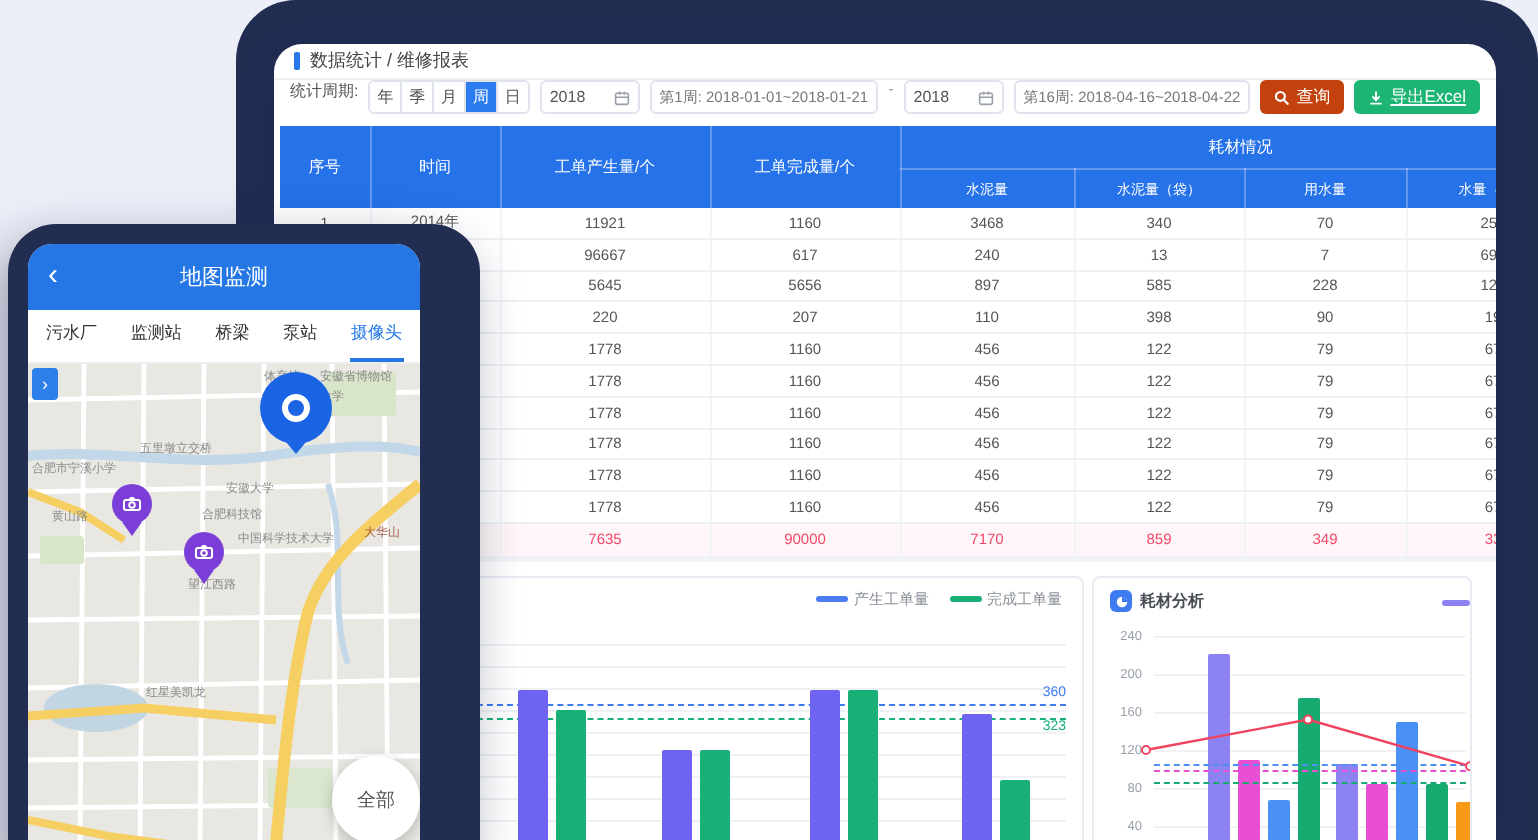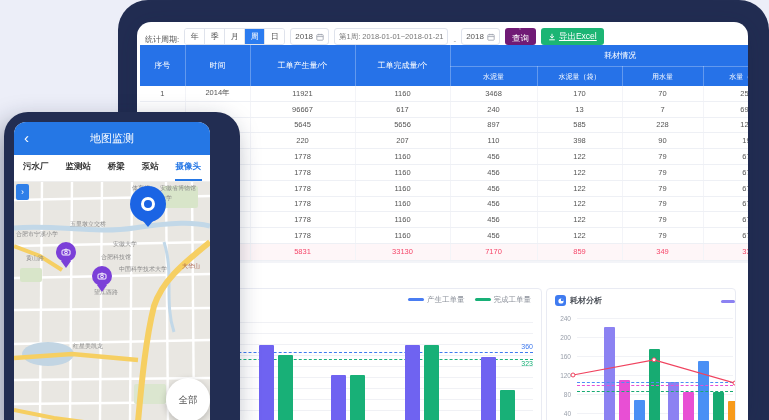--- a/index.html
+++ b/index.html
@@ -13,36 +13,36 @@
 
   
   .window{position:absolute;left:137px;top:22px;width:611px;height:398px;
           background:#fff;border-radius:14px 14px 0 0;overflow:hidden;
           box-shadow:0 4px 24px rgba(20,30,70,.25);}
 
   .breadcrumb{height:17px;display:flex;align-items:center;gap:5px;
               padding:0 10px;border-bottom:1px solid #f0f1f5;font-size:9px;color:#444;}
   .bc-bar{width:3px;height:9px;background:#2676ec;border-radius:1px;display:inline-block;}
 
-  .filters{height:23px;display:flex;align-items:flex-end;gap:5px;padding:0 8px;
+  .filters{height:23px;display:flex;align-items:flex-start;gap:5px;padding:0 8px;
            font-size:8px;color:#555;white-space:nowrap;}
   .seg{display:flex;border:1px solid #dfe3ec;border-radius:3px;overflow:hidden;}
   .seg span{width:19px;height:15px;line-height:15px;text-align:center;background:#fff;
             color:#555;border-right:1px solid #dfe3ec;}
   .seg span:last-child{border-right:none;}
   .seg span.active{background:#2b7cf0;color:#fff;}
   .yearsel{border:1px solid #dfe3ec;border-radius:3px;height:15px;padding:0 4px;
-           display:flex;align-items:center;gap:3px;background:#fff;color:#555;}
+           display:flex;align-items:center;gap:14px;background:#fff;color:#555;}
   .range{border:1px solid #dfe3ec;border-radius:3px;height:15px;line-height:15px;
          padding:0 4px;background:#fff;color:#777;font-size:7.5px;}
   .dash{color:#999;}
   .btn{height:17px;border:none;border-radius:3px;color:#fff;font-size:8.5px;
        display:flex;align-items:center;gap:3px;padding:0 7px;cursor:pointer;
        font-family:inherit;}
-  .btn-purple{background:#701a75;flex-direction:column;}
+  .btn-purple{background:#c2410c;}
   .btn-green{background:#1cb574;text-decoration:underline;}
 
   
   .tablewrap{height:218px;overflow:hidden;margin-left:3px;}
   table{border-collapse:collapse;table-layout:fixed;width:650px;font-size:7.5px;
         color:#555;text-align:center;}
   thead th{background:#2672e8;color:#fff;font-weight:normal;font-size:8px;
            border-left:1px solid rgba(255,255,255,.28);}
   thead tr:first-child th:first-child{border-left:none;}
   th.main{height:36px;}
@@ -83,21 +83,21 @@
          background:#222d52;border-radius:24px 24px 0 0;padding:10px 10px 0;
          box-shadow:-6px 10px 26px rgba(20,30,60,.4);}
   .screen{width:196px;height:298px;background:#fff;border-radius:12px 12px 0 0;
           overflow:hidden;display:flex;flex-direction:column;}
   .p-header{height:33px;background:#2577e5;color:#fff;display:flex;align-items:center;
             justify-content:center;position:relative;flex:none;}
   .p-back{position:absolute;left:10px;font-size:15px;line-height:1;top:8px;}
   .p-title{font-size:11px;}
   .p-tabs{height:26px;display:flex;align-items:stretch;justify-content:space-between;
           font-size:8.5px;color:#333;border-bottom:1px solid #eee;background:#fff;
-          padding:0 8px;flex:none;font-weight:bold;}
+          padding:0 8px;flex:none;}
   .p-tabs span{display:flex;align-items:center;border-bottom:2px solid transparent;padding:0 1px;}
   .p-tabs span.active{color:#2577e5;border-bottom-color:#2577e5;}
   .map{flex:1;position:relative;background:#e9e7e2;overflow:hidden;}
   .maplab{position:absolute;font-size:6px;color:#8b8b8b;white-space:nowrap;transform-origin:0 0;}
   .expand-btn{position:absolute;left:2px;top:2px;width:13px;height:16px;background:#2f7fe8;
               border-radius:2px;color:#fff;font-size:9px;display:flex;align-items:center;
               justify-content:center;}
   .big-marker{position:absolute;left:116px;top:4px;width:36px;height:36px;border-radius:50%;
               background:#1b64e4;}
   .big-marker::before{content:"";position:absolute;left:50%;top:50%;transform:translate(-50%,-50%);
@@ -114,20 +114,24 @@
 </style>
 </head>
 <body>
 
 <div class="stage">
 
   <div class="backdrop"></div>
 
   <div class="window">
 
+    <div class="breadcrumb">
+      <span class="bc-bar"></span>
+      <span>数据统计 / 维修报表</span>
+    </div>
 
     <div class="filters">
       <span>统计周期:</span>
       <div class="seg" id="seg">
           <span>年</span>
           <span>季</span>
           <span>月</span>
           <span class="active">周</span>
           <span>日</span>
         </div>
@@ -144,20 +148,21 @@
       <span class="dash">-</span>
       <div class="yearsel">
         <span>2018</span>
         <svg width="8" height="8" viewBox="0 0 10 10" fill="none" stroke="#9aa0ab" stroke-width="1">
             <rect x="1" y="2" width="8" height="7" rx="1"></rect>
             <line x1="1" y1="4.5" x2="9" y2="4.5"></line>
             <line x1="3.5" y1="1" x2="3.5" y2="3"></line>
             <line x1="6.5" y1="1" x2="6.5" y2="3"></line>
           </svg>
       </div>
+      <div class="range">第16周: 2018-04-16~2018-04-22</div>
       <button class="btn btn-purple">
         <svg width="8" height="8" viewBox="0 0 10 10" fill="none" stroke="#fff" stroke-width="1.3">
             <circle cx="4" cy="4" r="2.8"></circle>
             <line x1="6.2" y1="6.2" x2="9" y2="9"></line>
           </svg>
         <span>查询</span>
       </button>
       <button class="btn btn-green">
         <svg width="8" height="8" viewBox="0 0 10 10" fill="none" stroke="#fff" stroke-width="1.2">
             <path d="M5 1v5"></path>
@@ -195,21 +200,21 @@
               <th class="sub">水量（吨）</th>
             </tr>
           </thead>
           <tbody>
             <tr>
               <td>1</td>
               <td>2014年</td>
               <td>11921</td>
               <td>1160</td>
               <td>3468</td>
-              <td>170</td>
+              <td>340</td>
               <td>70</td>
               <td>250</td>
             </tr>
             <tr>
               <td></td>
               <td></td>
               <td>96667</td>
               <td>617</td>
               <td>240</td>
               <td>13</td>
@@ -292,22 +297,22 @@
               <td>1778</td>
               <td>1160</td>
               <td>456</td>
               <td>122</td>
               <td>79</td>
               <td>67</td>
             </tr>
             <tr class="total">
               <td></td>
               <td>合计</td>
-              <td>5831</td>
-              <td>33130</td>
+              <td>7635</td>
+              <td>90000</td>
               <td>7170</td>
               <td>859</td>
               <td>349</td>
               <td>33</td>
             </tr>
             <tr class="avg">
               <td></td>
               <td>平均值</td>
               <td>35</td>
               <td>390</td>

